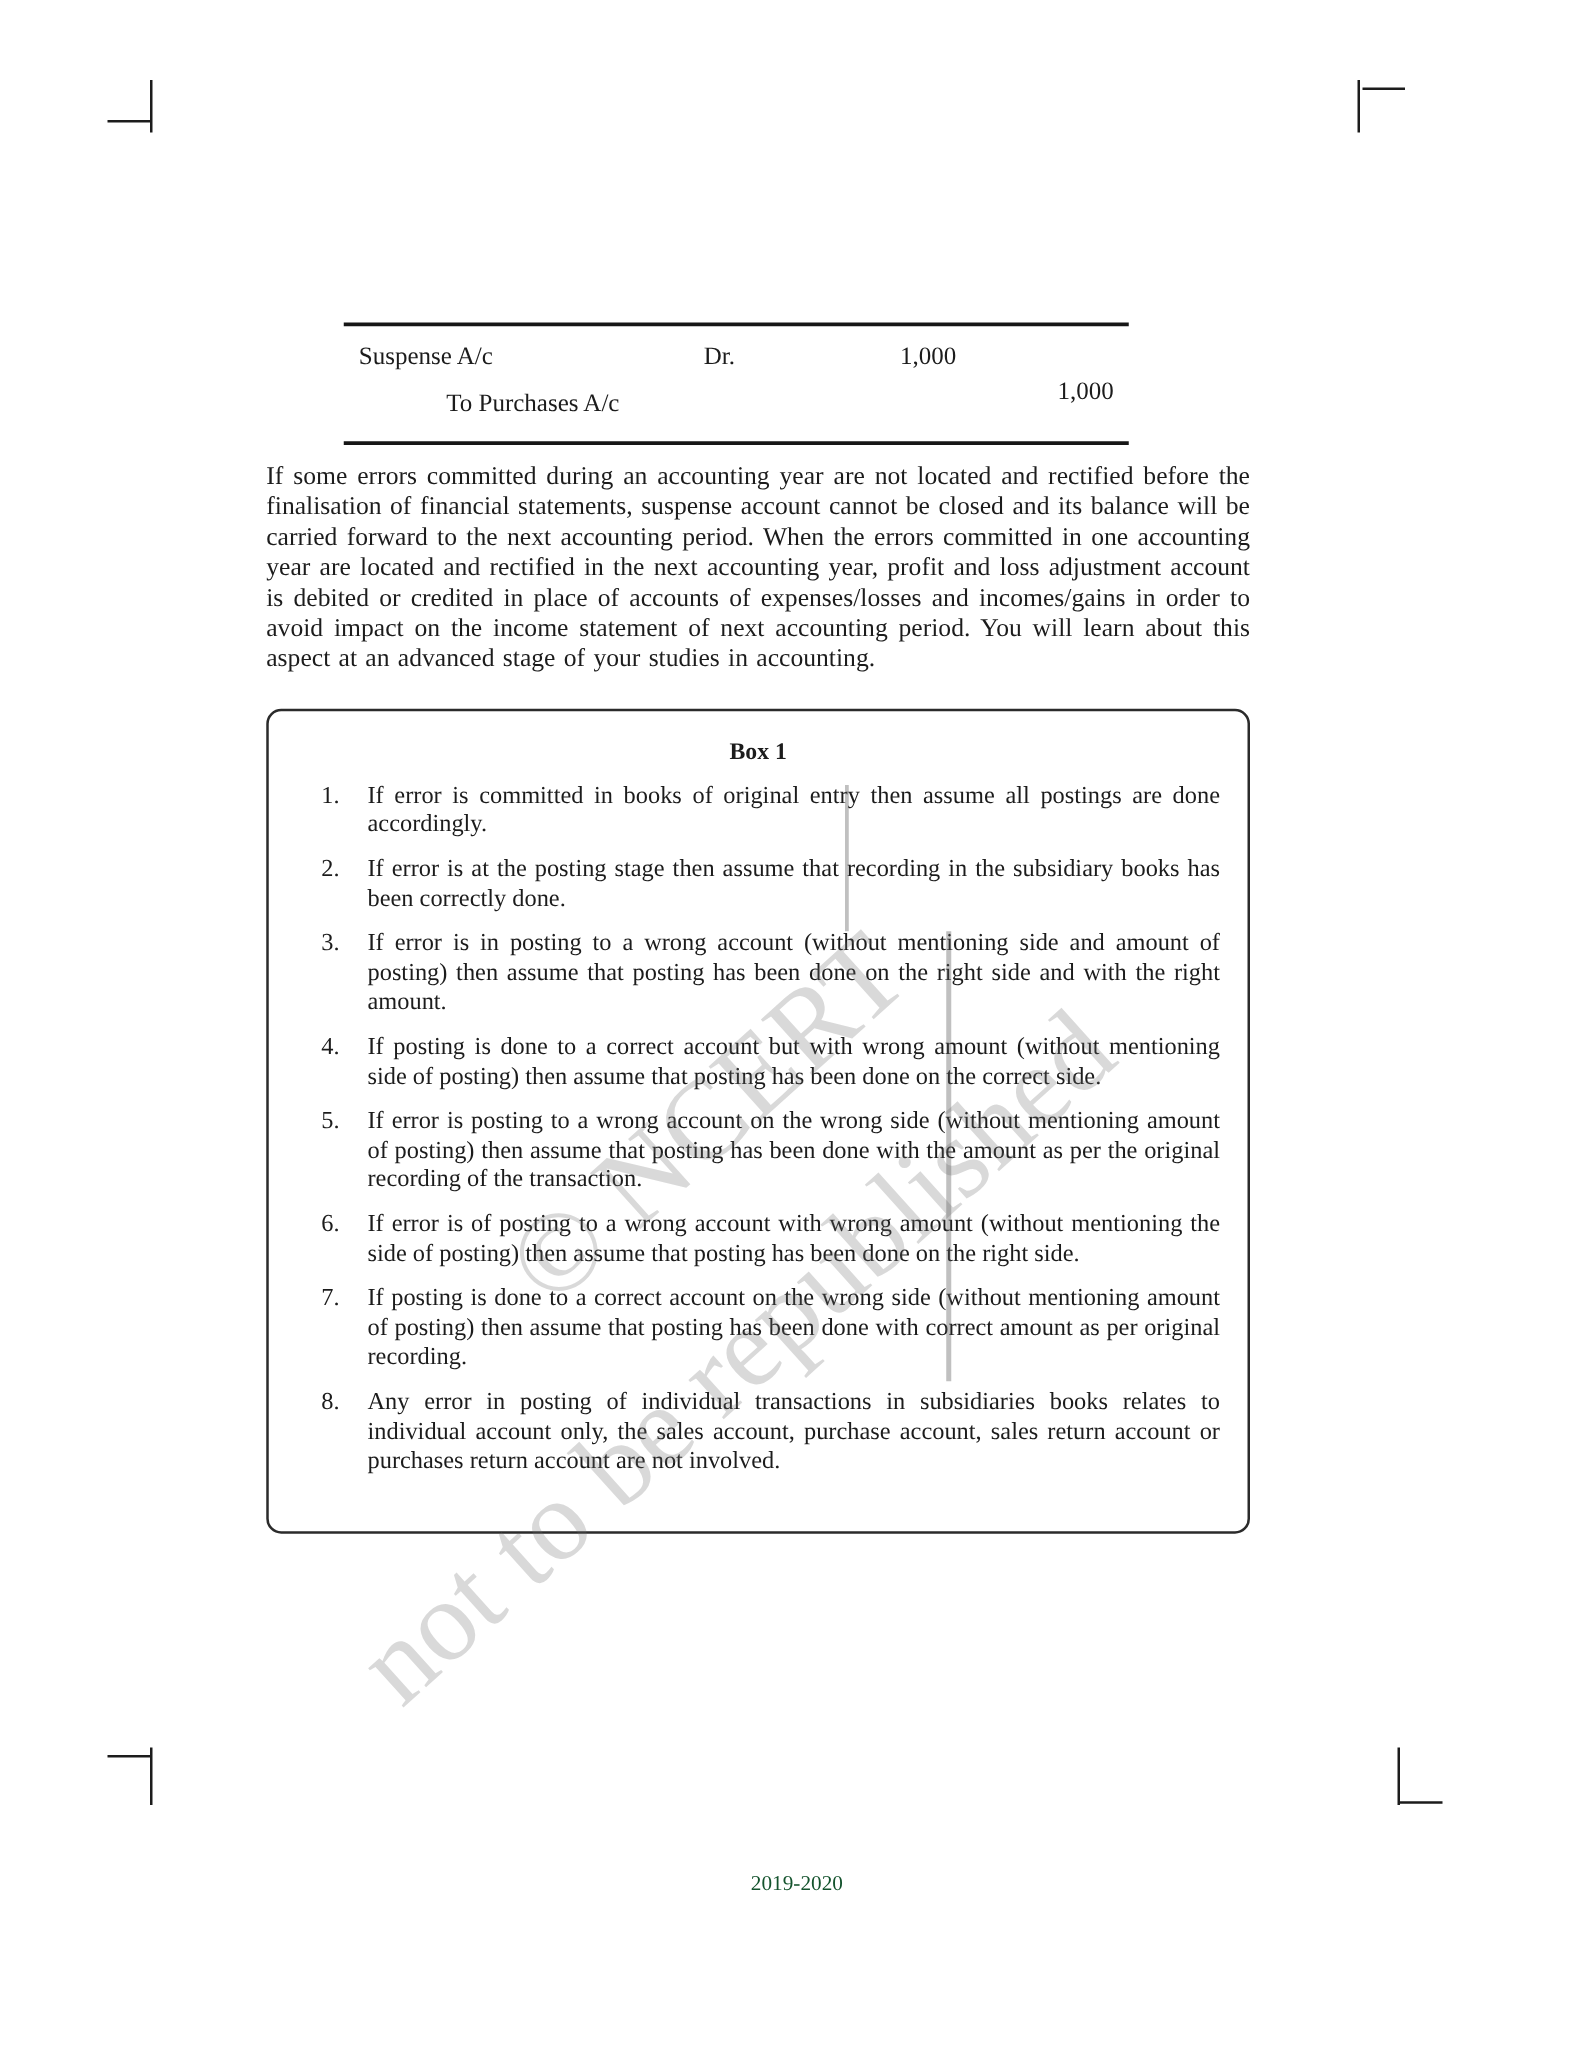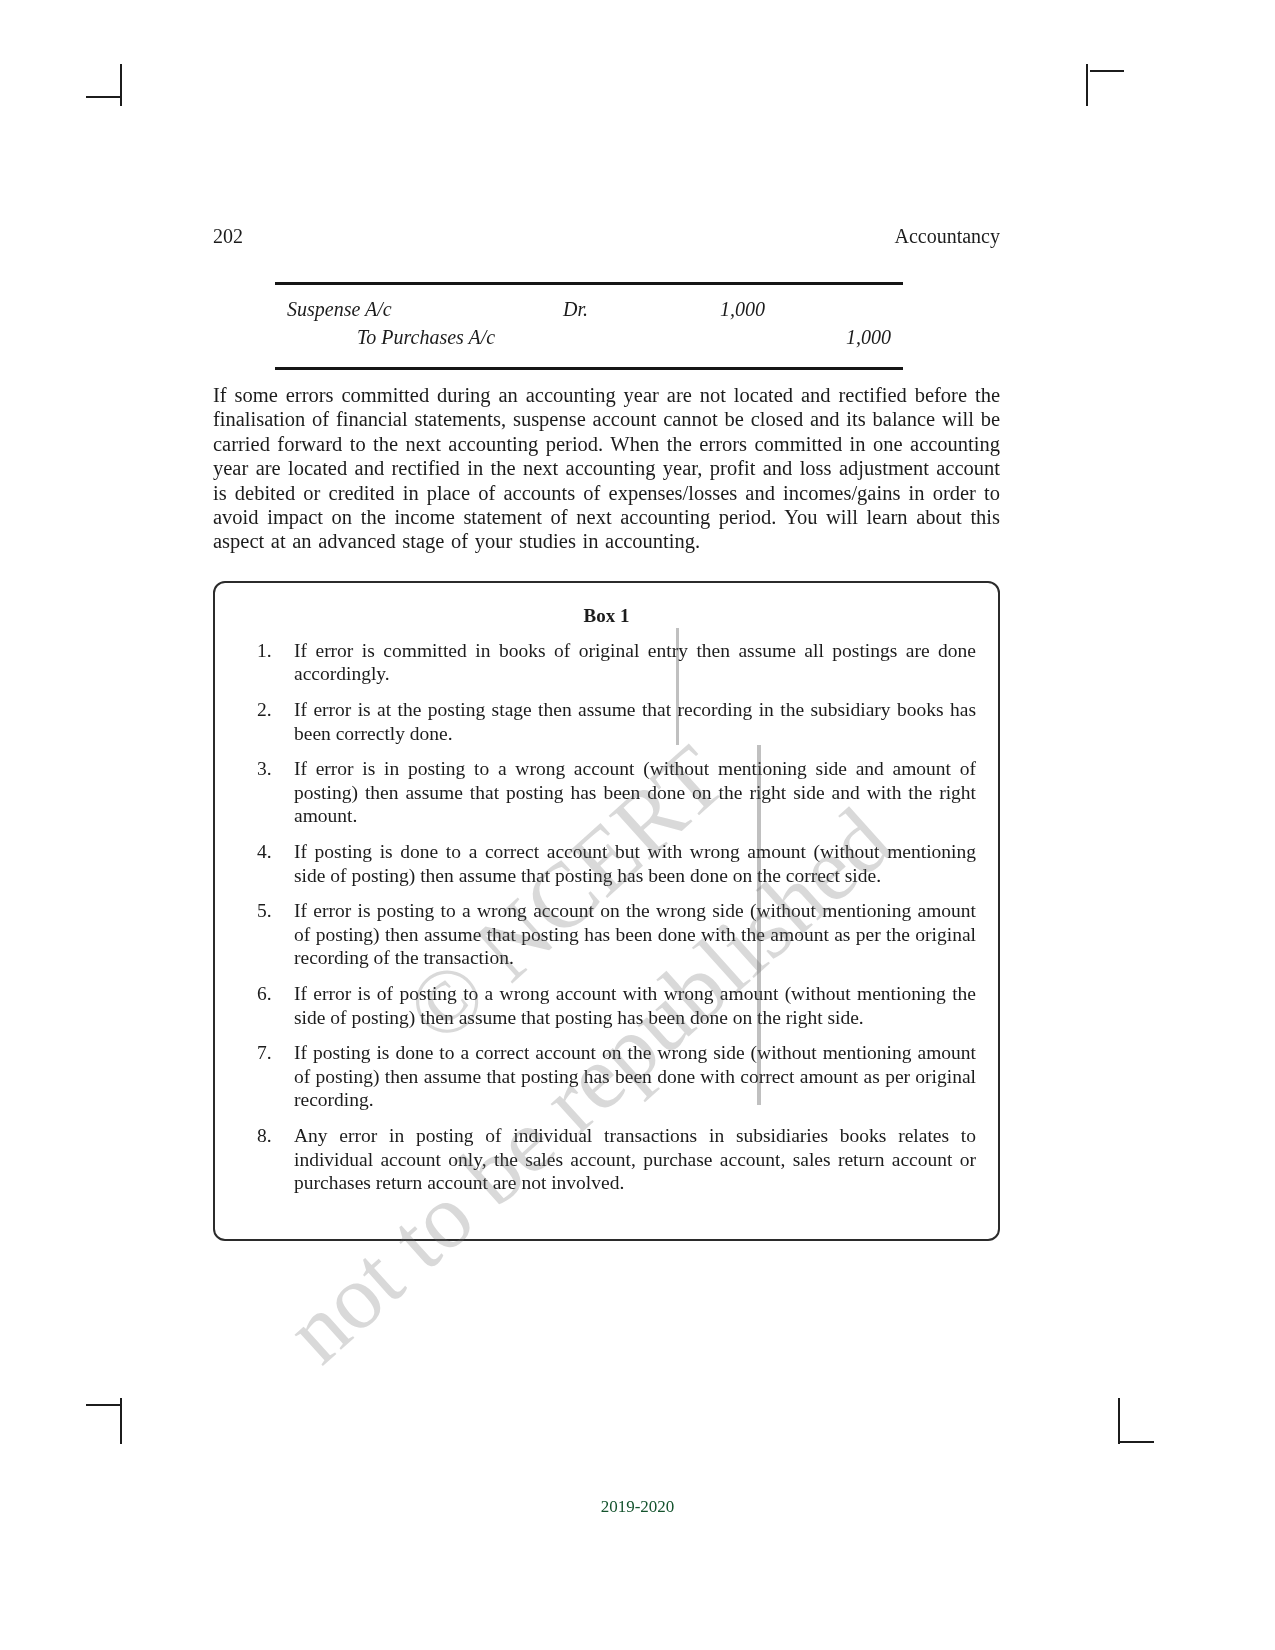--- a/index.html
+++ b/index.html
@@ -17,23 +17,23 @@
   .content { position:absolute; left:213px; top:224px; width:787px; }
 
   .header-row { display:flex; justify-content:space-between; font-size:20px; line-height:24px; }
 
   
   .journal {
     margin:34px 0 0 62px; width:604px;
     border-top:3px solid #161616; border-bottom:3px solid #161616;
     padding:10px 12px 16px 12px; font-size:20px;
   }
-  .jrow { display:flex; line-height:28px;font-style:italic; }
+  .jrow { display:flex; line-height:28px; }
   .col-part { width:276px; flex:none; }
-  .jrow.second .col-part { padding-left:70px; box-sizing:border-box; }
+  .jrow.second .col-part { padding-left:70px; box-sizing:border-box;margin-top:10px; }
   .col-dr { width:157px; flex:none; }
   .col-debit { width:65px; flex:none; }
   .col-credit { flex:1; text-align:right; }
 
   .section-heading {
     margin-top:38px; font-size:22.5px; font-weight:bold; font-style:italic;
     letter-spacing:0.2px;
   }
   .para {
     margin-top:13px; font-size:20.5px; line-height:24.4px; text-align:justify;
@@ -74,24 +74,20 @@
   <div class="mark" style="left:86px; top:96px; width:34px; height:2px;"></div>
   <div class="mark" style="left:1086px; top:64px; width:2px; height:42px;"></div>
   <div class="mark" style="left:1090px; top:70px; width:34px; height:2px;"></div>
   <div class="mark" style="left:120px; top:1398px; width:2px; height:46px;"></div>
   <div class="mark" style="left:86px; top:1404px; width:34px; height:2px;"></div>
   <div class="mark" style="left:1118px; top:1398px; width:2px; height:46px;"></div>
   <div class="mark" style="left:1120px; top:1441px; width:34px; height:2px;"></div>
 
   <div class="content">
 
-    <div class="header-row">
-      <span>202</span>
-      <span>Accountancy</span>
-    </div>
 
     <div class="journal">
       <div class="jrow">
         <span class="col-part">Suspense A/c</span>
         <span class="col-dr">Dr.</span>
         <span class="col-debit">1,000</span>
         <span class="col-credit"></span>
       </div>
       <div class="jrow second">
         <span class="col-part">To Purchases A/c</span>

